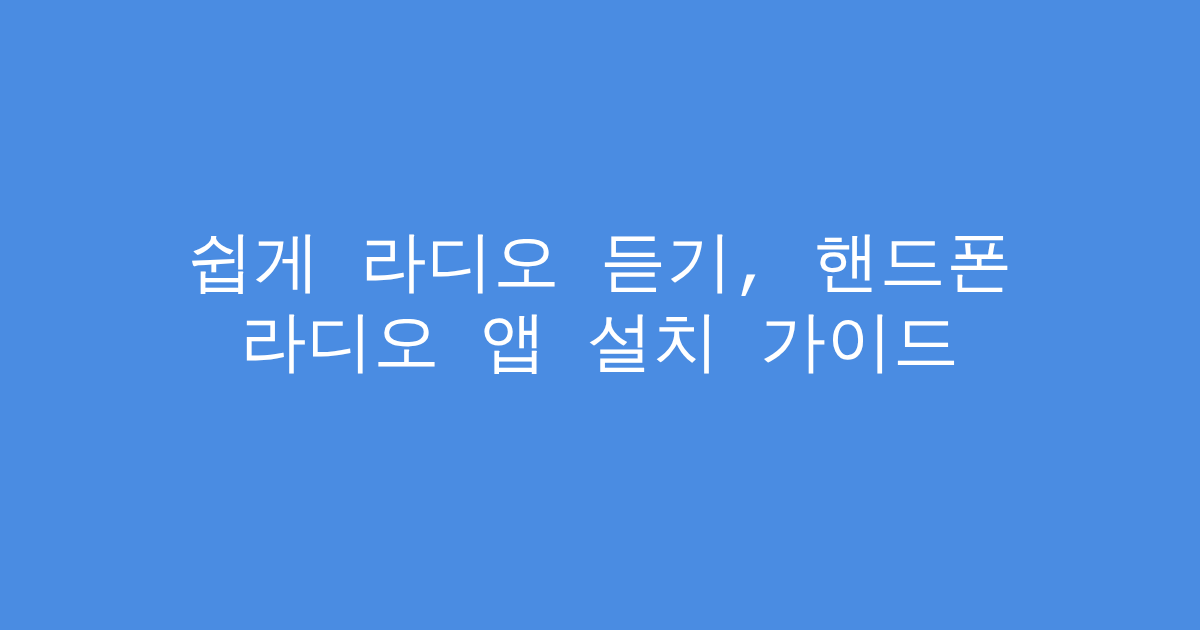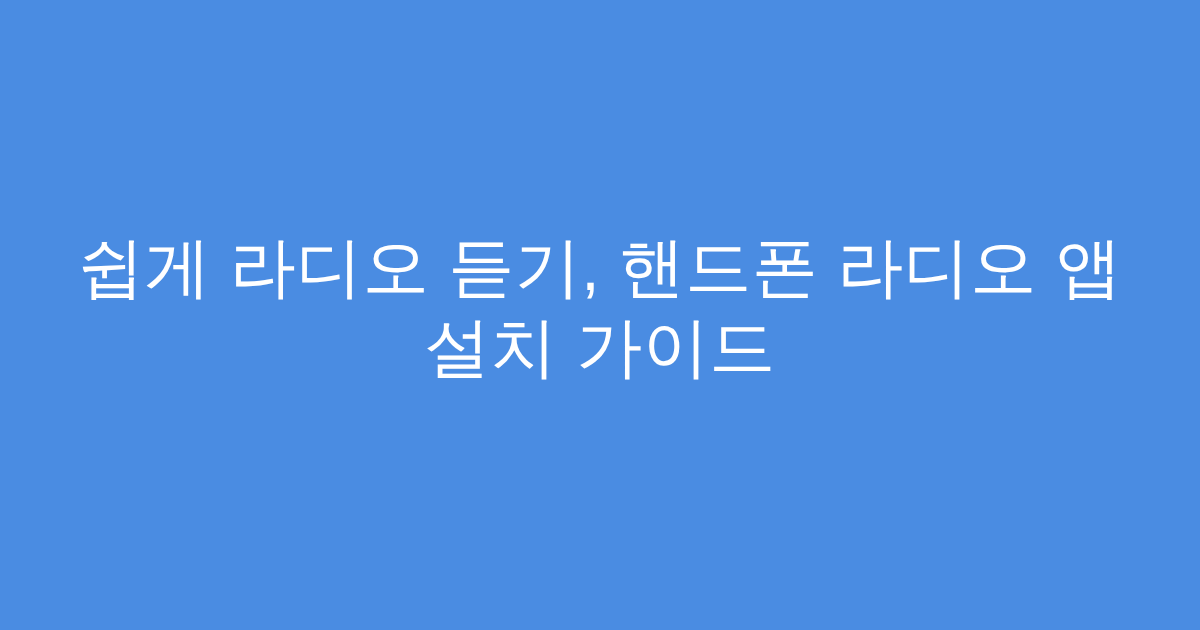--- a/index.html
+++ b/index.html
@@ -30,21 +30,21 @@
     box-sizing: border-box;
     width: 1080px;
     padding: 0 12px;
     margin-top: -16px;
     text-align: center;
   }
 
   #headline {
     margin: 0;
     color: #ffffff;
-    font-family: Liberation Sans, sans-serif;
+    font-family: Liberation Mono, monospace;
     font-size: 66px;
     font-weight: 400;
     line-height: 80px;
     letter-spacing: 0.5px;
     word-break: keep-all;
     white-space: normal;
   }
 </style>
 </head>
 <body>

